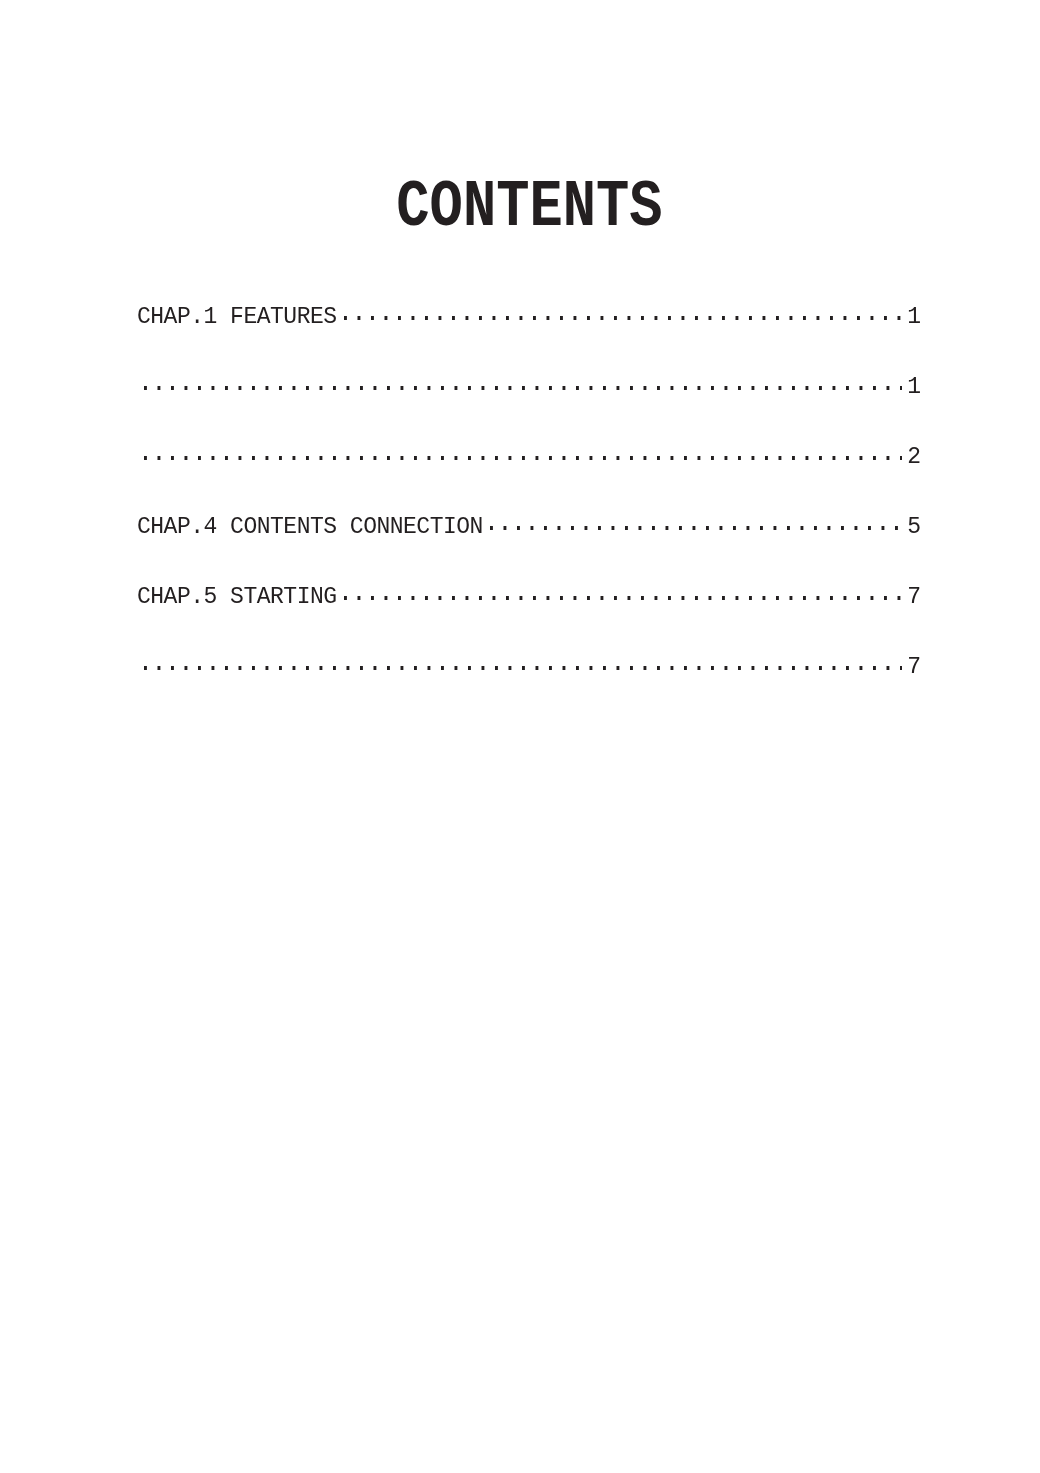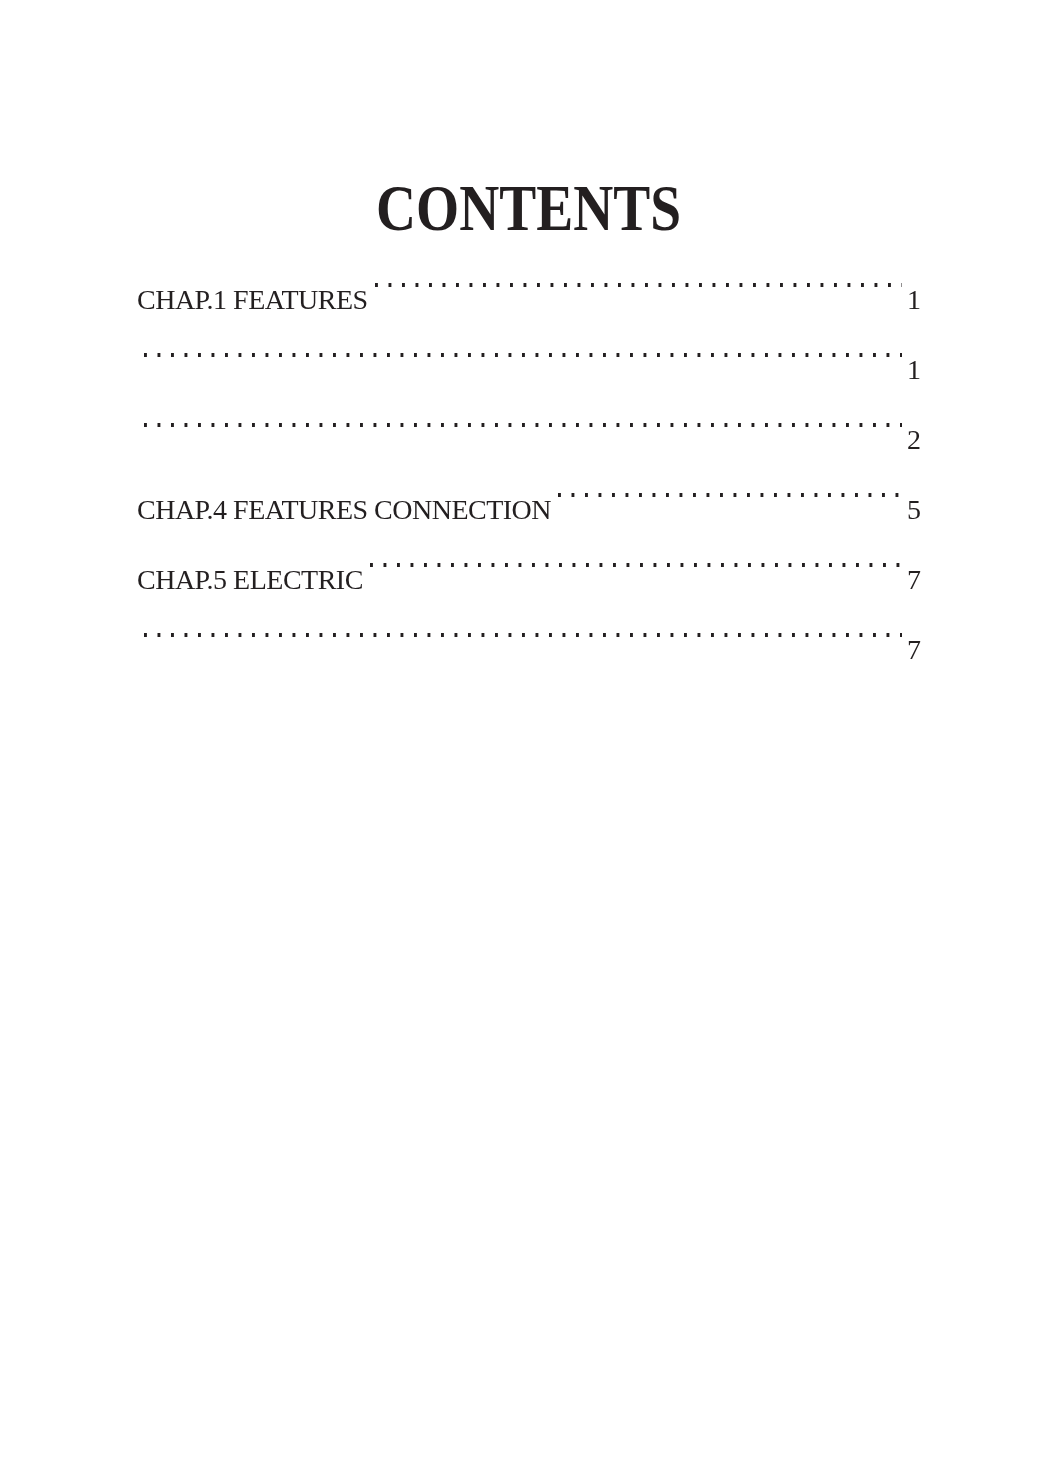--- a/index.html
+++ b/index.html
@@ -7,21 +7,21 @@
     --rule-color: #3a3a3a;
     --bg-color: #ffffff;
   }
   * { margin: 0; padding: 0; box-sizing: border-box; }
   html, body { background: #ffffff; }
   .page {
     position: relative;
     width: 1040px;
     height: 1393px;
     background: var(--bg-color);
-    font-family: Liberation Serif, serif;
+    font-family: Liberation Mono, monospace;
     color: var(--text-color);
     overflow: hidden;
   }
   .title-wrap {
     position: absolute;
     top: 175px;
     left: 137px;
     right: 119px;
     text-align: center;
   }
@@ -36,23 +36,23 @@
     white-space: nowrap;
   }
   .toc {
     position: absolute;
     top: 283px;
     left: 137px;
     right: 119px;
   }
   .toc-row {
     display: flex;
-    align-items: flex-start;
+    align-items: center;
     height: 70px;
-    font-size: 28px;
+    font-size: 23px;
     line-height: 1.2;
     letter-spacing: -0.5px;
     white-space: nowrap;
   }
   .toc-label {
     flex: 0 0 auto;
   }
   .toc-leader {
     flex: 1 1 0;
     min-width: 12px;
@@ -96,27 +96,27 @@
       <span class="toc-leader"></span>
       <span class="toc-page">1</span>
     </div>
 
     <div class="toc-row">
       <span class="toc-leader"></span>
       <span class="toc-page">2</span>
     </div>
 
     <div class="toc-row">
-      <span class="toc-label">CHAP.4 FEATURES CONNECTION</span>
+      <span class="toc-label">CHAP.4 CONTENTS CONNECTION</span>
       <span class="toc-leader"></span>
       <span class="toc-page">5</span>
     </div>
 
     <div class="toc-row">
-      <span class="toc-label">CHAP.5 ELECTRIC</span>
+      <span class="toc-label">CHAP.5 STARTING</span>
       <span class="toc-leader"></span>
       <span class="toc-page">7</span>
     </div>
 
     <div class="toc-row">
       <span class="toc-leader"></span>
       <span class="toc-page">7</span>
     </div>
 
   </div>

